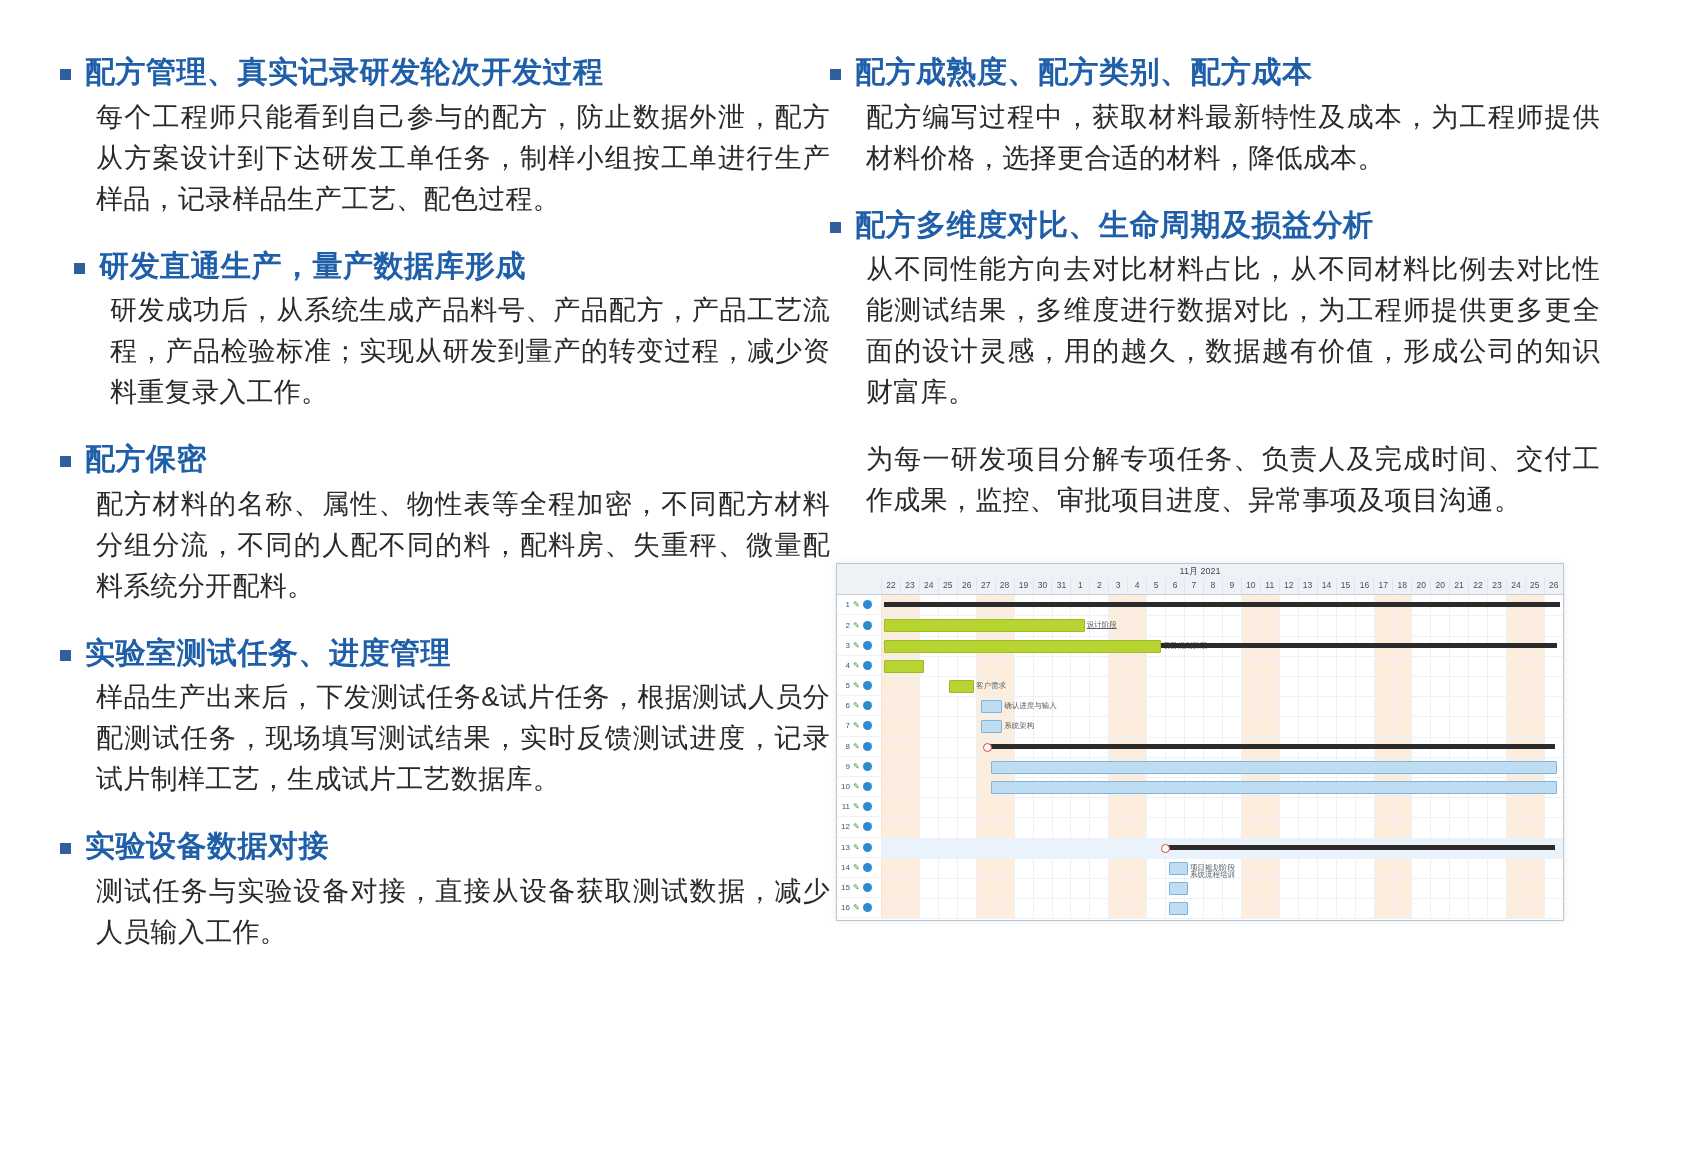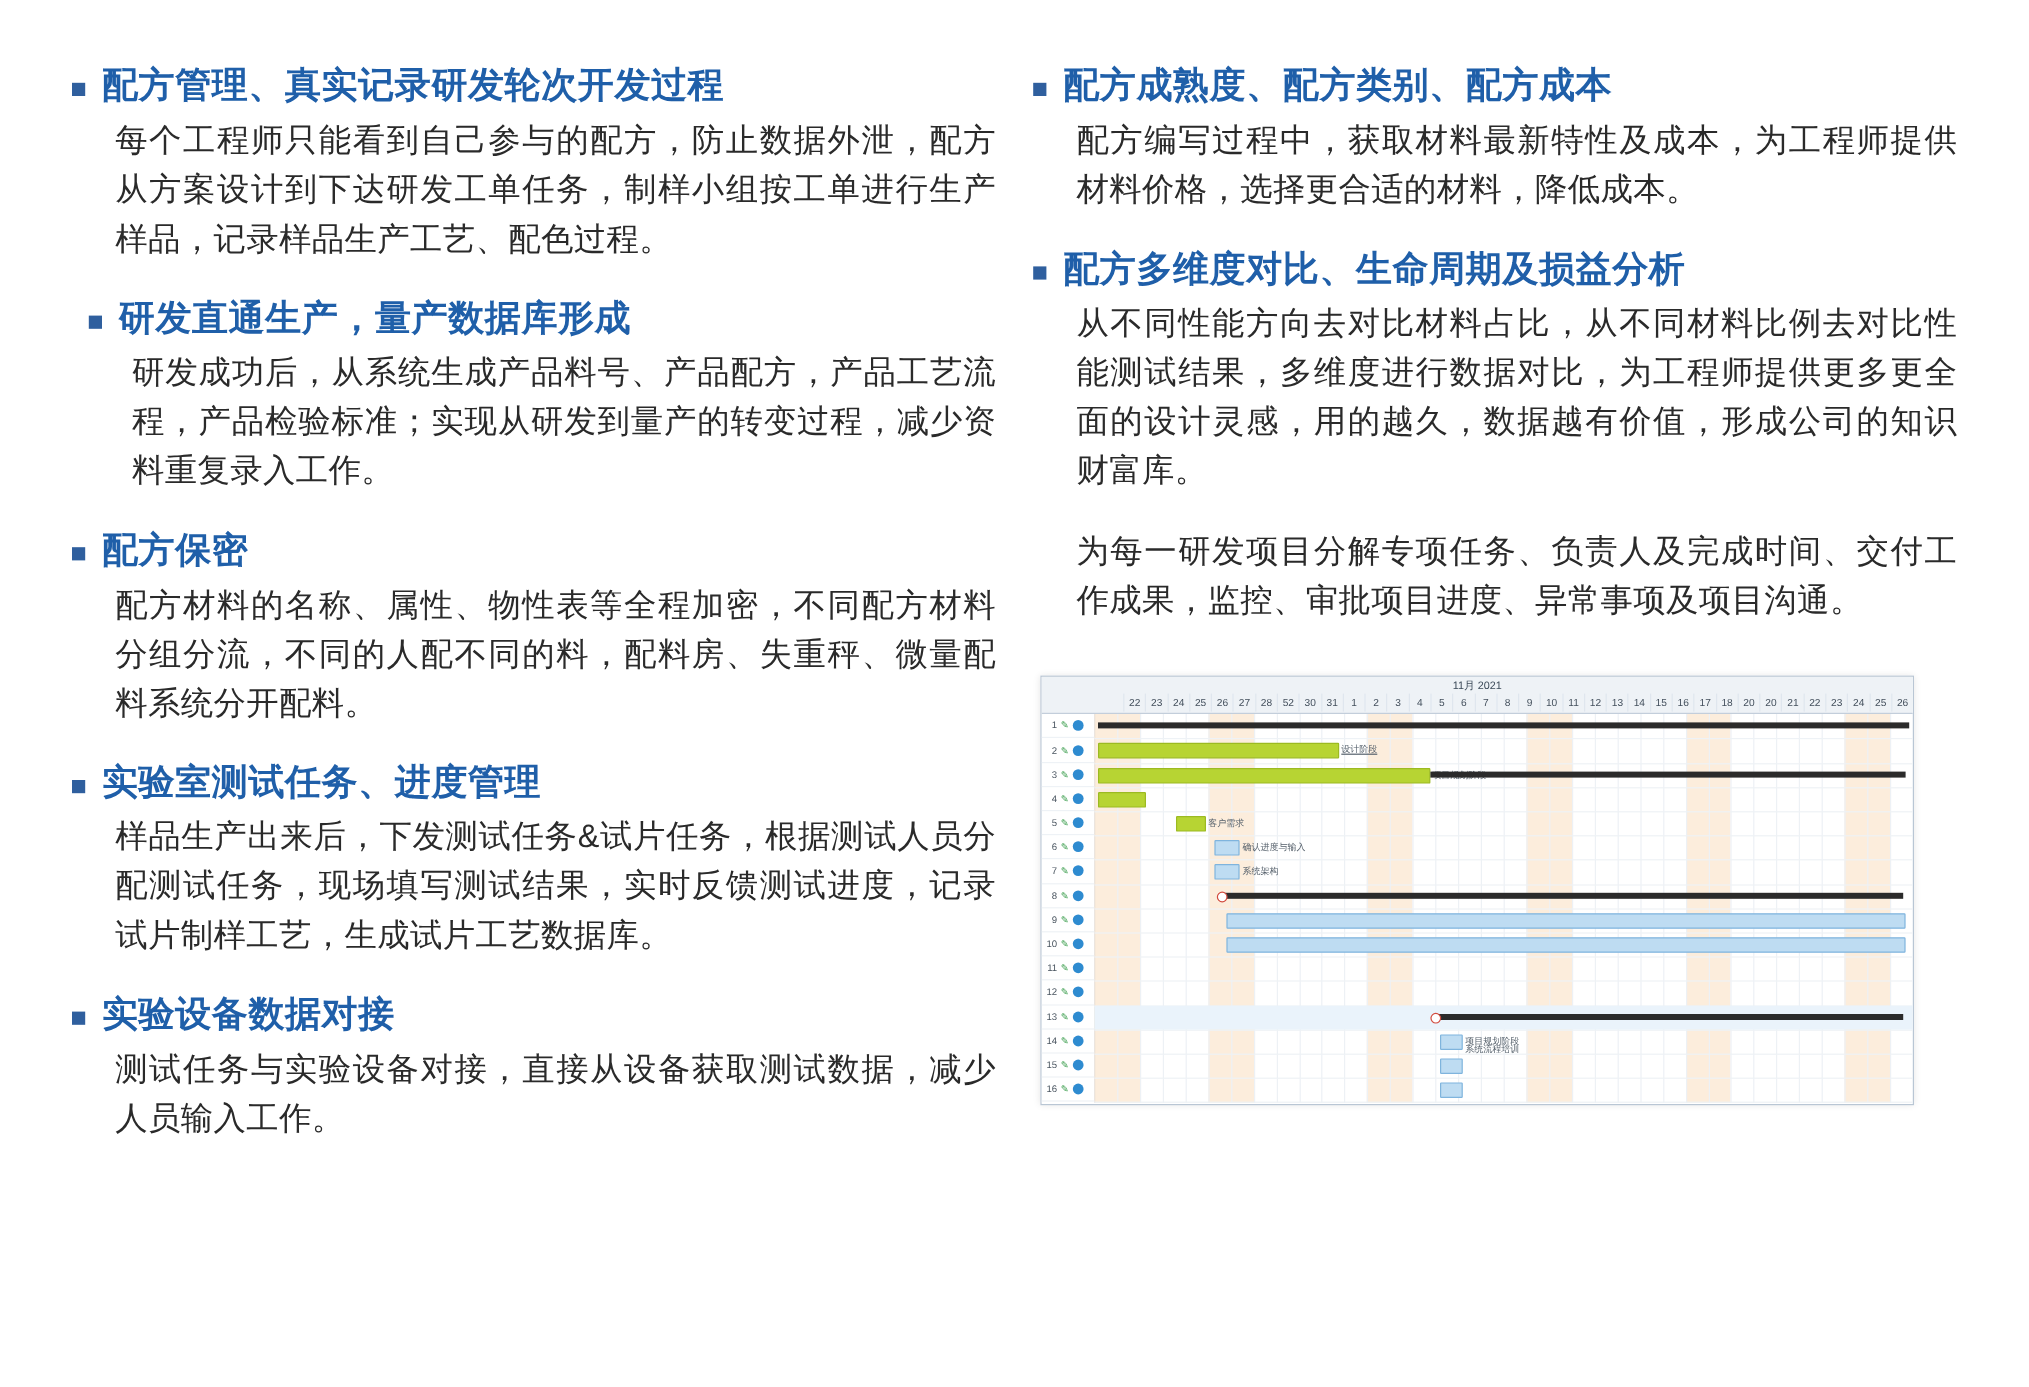--- a/index.html
+++ b/index.html
@@ -17,21 +17,20 @@
   .page {
     position: relative;
     width: 1691px;
     height: 1156px;
     box-sizing: border-box;
     padding: 52px 60px 20px 60px;
   }
   .columns {
     display: flex;
     align-items: flex-start;
-    justify-content: space-between;
   }
   .col {
     width: 770px;
     flex: 0 0 770px;
   }
   .block {
     margin-bottom: 26px;
   }
   .block:last-child { margin-bottom: 0; }
 
@@ -95,21 +94,20 @@
     text-align: center;
     font-size: 9px;
     color: #3c4a59;
   }
   .g-days {
     position: absolute;
     left: 44px; right: 0;
     top: 14px;
     height: 15px;
     display: flex;
-    margin-left: 24px;
   }
   .g-day {
     flex: 1 1 0;
     text-align: center;
     font-size: 8.5px;
     color: #44505d;
     line-height: 15px;
     border-left: 1px solid #dfe6ee;
   }
   .g-body {
@@ -270,21 +268,21 @@
         <div class="g-header">
           <div class="g-month">11月 2021</div>
           <div class="g-days" id="gantt-days">
               <div class="g-day">22</div>
               <div class="g-day">23</div>
               <div class="g-day">24</div>
               <div class="g-day">25</div>
               <div class="g-day">26</div>
               <div class="g-day">27</div>
               <div class="g-day">28</div>
-              <div class="g-day">52</div>
+              <div class="g-day">19</div>
               <div class="g-day">30</div>
               <div class="g-day">31</div>
               <div class="g-day">1</div>
               <div class="g-day">2</div>
               <div class="g-day">3</div>
               <div class="g-day">4</div>
               <div class="g-day">5</div>
               <div class="g-day">6</div>
               <div class="g-day">7</div>
               <div class="g-day">8</div>

